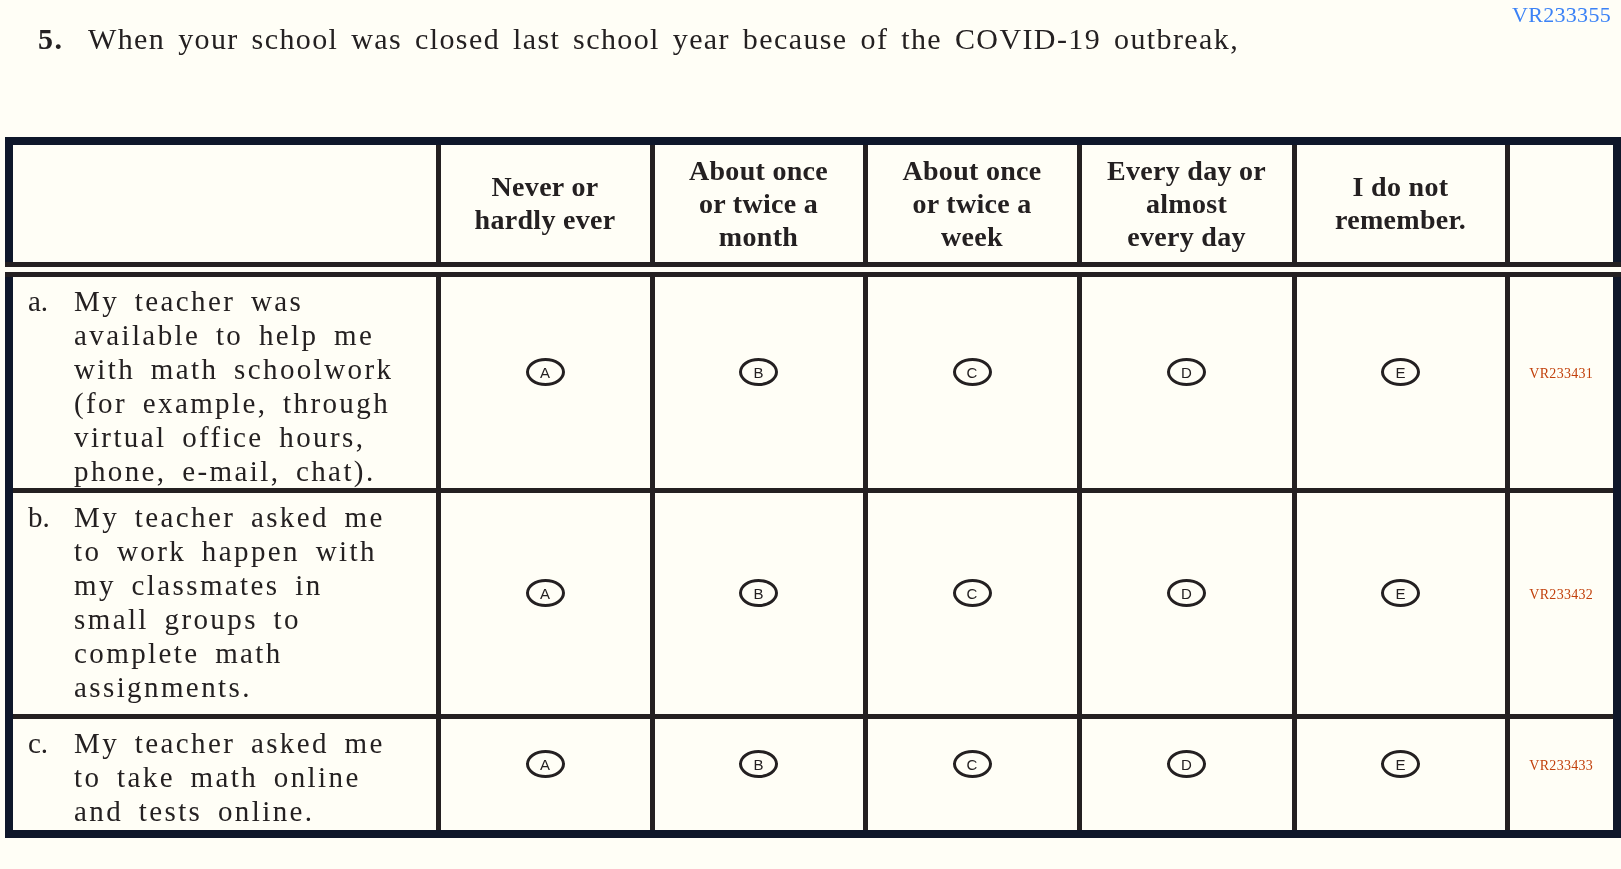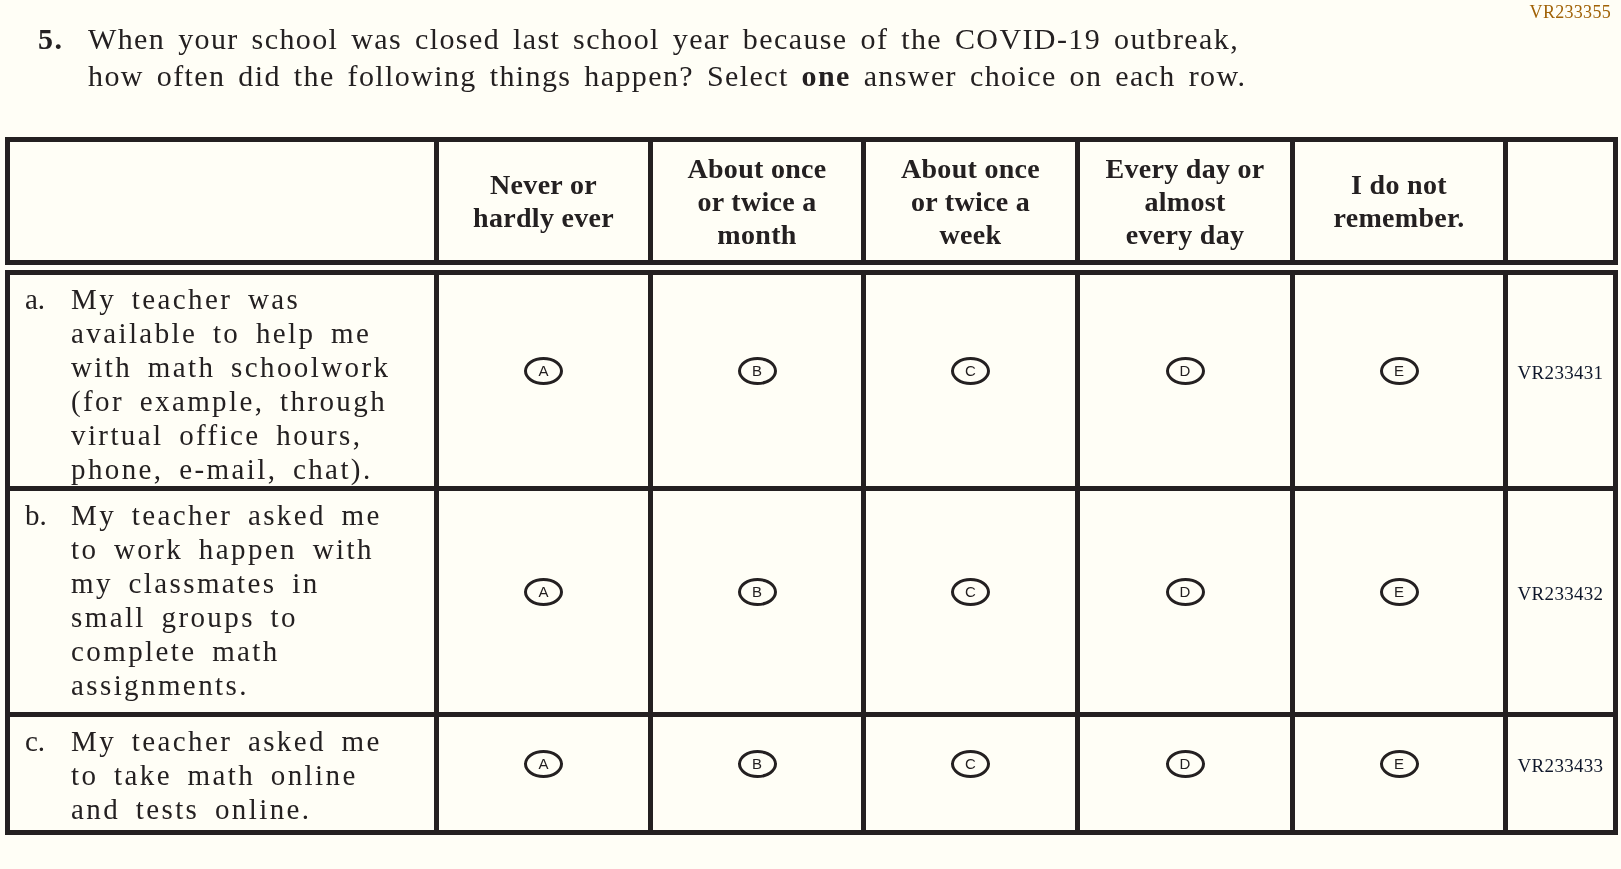--- a/index.html
+++ b/index.html
@@ -6,35 +6,35 @@
   .page{
     position:relative;
     width:1621px;height:869px;
     background:#fffef6;
     color:#242021;
     font-family:"Liberation Serif","DejaVu Serif",serif;
     overflow:hidden;
   }
   .top-code{
     position:absolute;top:2px;right:10px;
-    font-size:18px;color:#a16207;letter-spacing:0.3px;
+    font-size:22px;color:#3b82f6;letter-spacing:0.3px;
   }
   .question{
     position:absolute;left:38px;top:20px;
     display:flex;
     font-size:30px;line-height:37px;
     letter-spacing:1.4px;word-spacing:4px;
   }
   .qnum{font-weight:bold;width:50px;flex:none;}
   .qtext{max-width:1450px;}
   .grid{
     position:absolute;left:5px;top:137px;
     width:1608px;
     border-collapse:collapse;table-layout:fixed;
-    border:4px solid #0f172a;
+    border:8px solid #0f172a;
   }
   .grid th,.grid td{border:5px solid #242021;padding:0;}
   .grid thead th{
     border-bottom:15px double #242021;
     font-size:28px;font-weight:bold;line-height:33px;
     text-align:center;vertical-align:middle;
     letter-spacing:0.3px;
   }
   .grid thead tr{height:128px;}
   .row-a{height:218px;}
@@ -56,36 +56,35 @@
     background:transparent;cursor:pointer;
   }
   .bubble i{
     font-style:normal;
     font-family:"Liberation Sans","DejaVu Sans",sans-serif;
     font-size:15px;line-height:1;color:#242021;
     transform:translateY(-0.5px);
   }
   .code{
     text-align:center;vertical-align:middle;
-    font-size:19px;color:#0f172a;letter-spacing:0.3px;
+    font-size:14px;color:#c2410c;letter-spacing:0.3px;
   }
   .code span{display:inline-block;transform:translateY(-8px);}
 </style>
 </head>
 <body>
 
 <div class="page">
 
   <div class="top-code">VR233355</div>
 
   <div class="question">
     <span class="qnum">5.</span>
     <div class="qtext">
       <div>When your school was closed last school year because of the COVID-19 outbreak,</div>
-      <div><span>how often did the following things happen? Select </span><b>one</b><span> answer choice on each row.</span></div>
     </div>
   </div>
 
   <table class="grid">
     <colgroup>
       <col style="width:429px">
       <col style="width:214px">
       <col style="width:213px">
       <col style="width:214px">
       <col style="width:215px">

